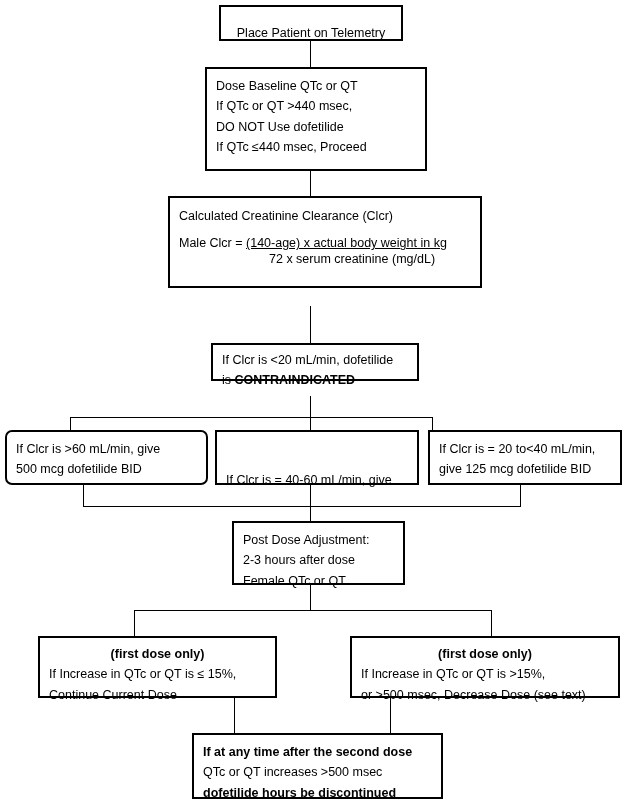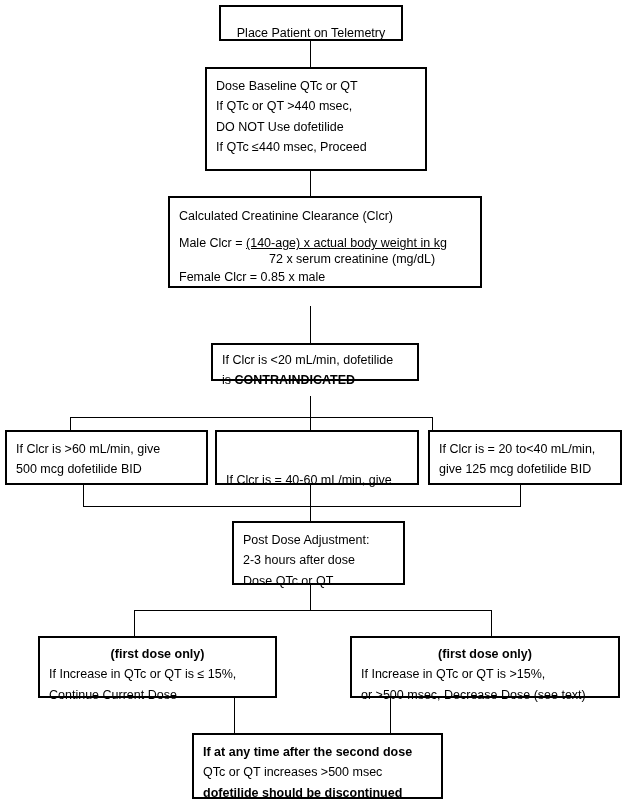--- a/index.html
+++ b/index.html
@@ -72,40 +72,39 @@
   <div class="v" style="left:310px; top:171px; height:25px;"></div>
 
   <div class="node" style="left:168px; top:196px; width:314px; height:92px;">
     <div class="body tight2" style="padding-top:8px;">
       <span class="ln">Calculated Creatinine Clearance (Clcr)</span>
       <span class="gap"></span>
       <span class="ln tight">
         <span>Male Clcr = </span><span class="u">(140-age) x actual body weight in kg</span>
       </span>
       <span class="denom tight">72 x serum creatinine (mg/dL)</span>
-      <span class="ln tight" style="padding-top:2px;">Female Clcr = 0.85 x male</span>
     </div>
   </div>
 
   <div class="v" style="left:310px; top:306px; height:37px;"></div>
 
   <div class="node" style="left:211px; top:343px; width:208px; height:38px;">
     <div class="body" style="padding-top:5px;">
       <span class="ln">If Clcr is &lt;20 mL/min, dofetilide</span>
       <span class="ln"><span>is </span><span class="b">CONTRAINDICATED</span></span>
     </div>
   </div>
 
   <div class="v" style="left:310px; top:396px; height:21px;"></div>
   <div class="h" style="left:70px; top:417px; width:363px;"></div>
   <div class="v" style="left:70px; top:417px; height:13px;"></div>
   <div class="v" style="left:310px; top:417px; height:13px;"></div>
   <div class="v" style="left:432px; top:417px; height:13px;"></div>
 
-  <div class="node" style="left:5px; top:430px; width:203px; height:55px;">
+  <div class="node" style="left:5px; top:430px; width:203px; height:55px;border-radius:7px;">
     <div class="body tight2" style="padding-top:7px;">
       <span class="ln">If Clcr is &gt;60 mL/min, give</span>
       <span class="ln">500 mcg dofetilide BID</span>
     </div>
   </div>
 
   <div class="node" style="left:215px; top:430px; width:204px; height:55px;">
     <div class="body tight2" style="padding-top:7px;margin-top:31px;">
       <span class="ln">If Clcr is = 40-60 mL/min, give</span>
     </div>
@@ -120,21 +119,21 @@
 
   <div class="v" style="left:83px; top:485px; height:21px;"></div>
   <div class="v" style="left:520px; top:485px; height:21px;"></div>
   <div class="h" style="left:83px; top:506px; width:438px;"></div>
   <div class="v" style="left:310px; top:485px; height:36px;"></div>
 
   <div class="node" style="left:232px; top:521px; width:173px; height:64px;">
     <div class="body tight2" style="padding-top:7px;">
       <span class="ln">Post Dose Adjustment:</span>
       <span class="ln">2-3 hours after dose</span>
-      <span class="ln">Dose QTc or QT</span>
+      <span class="ln">Female QTc or QT</span>
     </div>
   </div>
 
   <div class="v" style="left:310px; top:585px; height:25px;"></div>
   <div class="h" style="left:134px; top:610px; width:358px;"></div>
   <div class="v" style="left:134px; top:610px; height:26px;"></div>
   <div class="v" style="left:491px; top:610px; height:26px;"></div>
 
   <div class="node" style="left:38px; top:636px; width:239px; height:62px;">
     <div class="body tight2" style="padding-top:6px;">
@@ -152,17 +151,17 @@
     </div>
   </div>
 
   <div class="v" style="left:234px; top:698px; height:36px;"></div>
   <div class="v" style="left:390px; top:698px; height:36px;"></div>
 
   <div class="node" style="left:192px; top:733px; width:251px; height:66px;">
     <div class="body tight2" style="padding-top:7px;">
       <span class="ln b">If at any time after the second dose</span>
       <span class="ln">QTc or QT increases &gt;500 msec</span>
-      <span class="ln b">dofetilide should be discontinued</span>
+      <span class="ln b">dofetilide hours be discontinued</span>
     </div>
   </div>
 
 </div>
 
 </body></html>

